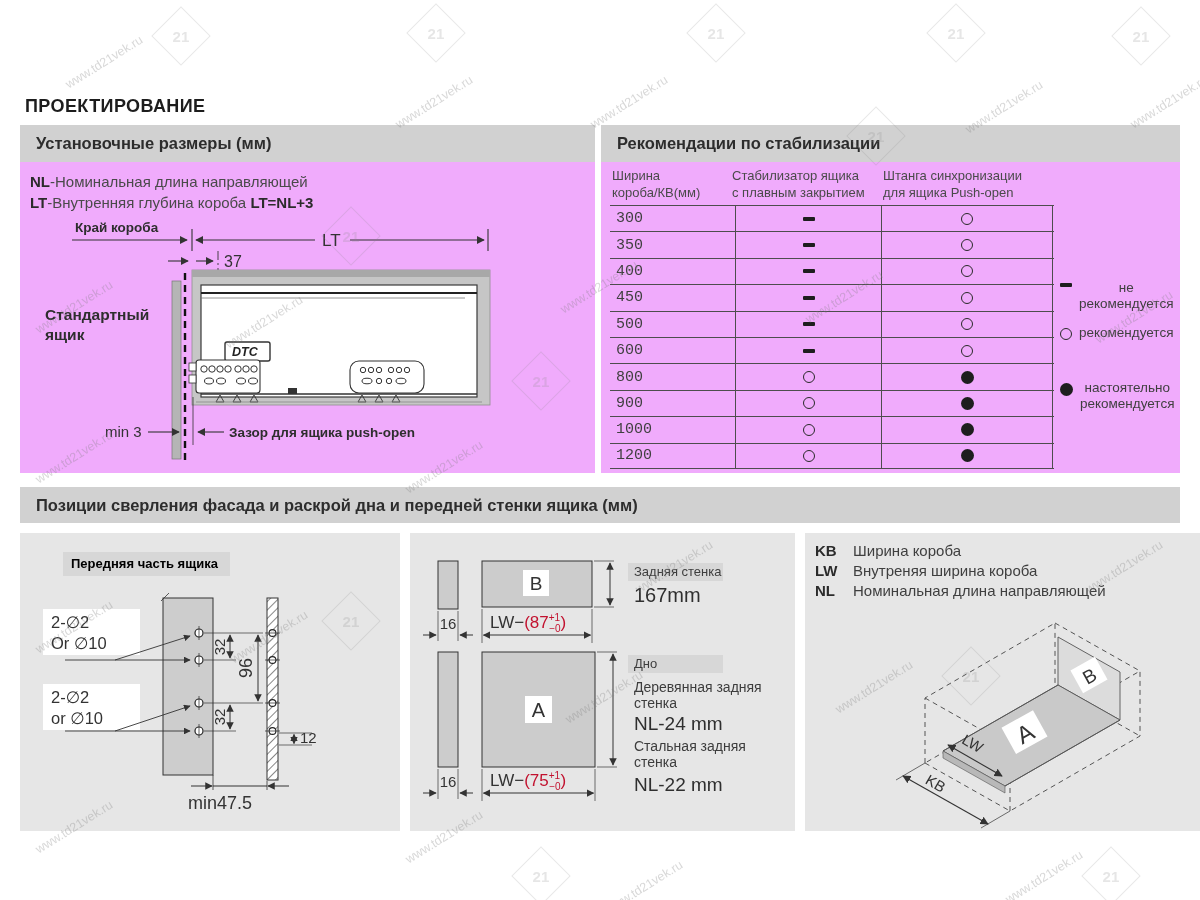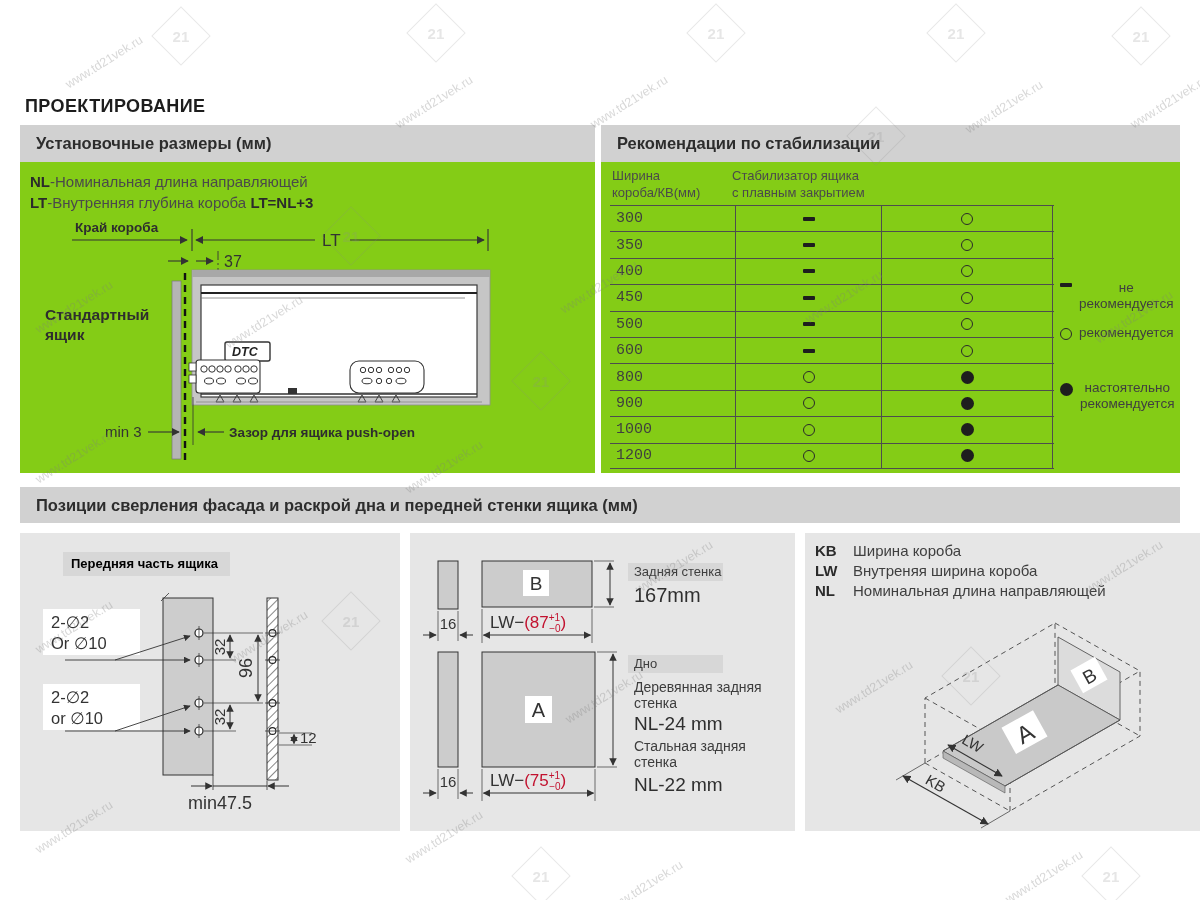--- a/index.html
+++ b/index.html
@@ -4,21 +4,21 @@
 <style>
   html,body{margin:0;padding:0;background:#fff;}
   .page{position:relative;width:1200px;height:900px;background:#fff;
         font-family:"Liberation Sans",sans-serif;color:#3a3a3a;overflow:hidden;}
   .wm-layer{position:absolute;inset:0;pointer-events:none;z-index:6;}
   .wm{position:absolute;transform:rotate(-32deg);font-size:12.5px;color:rgba(125,125,125,.30);white-space:nowrap;}
   .wmd{position:absolute;width:40px;height:40px;border:1.5px solid rgba(140,140,140,.20);transform:rotate(45deg);
        display:flex;align-items:center;justify-content:center;}
   .wmd span{transform:rotate(-45deg);font-size:15px;font-weight:bold;color:rgba(140,140,140,.22);}
   .page-title{position:absolute;left:25px;top:84px;font-size:18px;font-weight:bold;color:#1d1d1d;letter-spacing:.4px;}
-  .panel{position:absolute;background:#84cc16;}
+  .panel{position:absolute;background:#f0abfc;}
   .panel-header{height:37px;background:#d1d1d1;font-size:16.5px;font-weight:bold;color:#2d2d2d;
                 line-height:37px;padding-left:16px;}
   #panel-install{left:20px;top:125px;width:575px;height:348px;}
   #panel-stab{left:601px;top:125px;width:579px;height:348px;}
   .nl-lines{position:absolute;left:10px;top:46px;font-size:15px;line-height:21px;color:#4a4a4a;}
   .nl-lines b{color:#2b2b2b;}
   .drawing-svg{position:absolute;}
   
   .col-head{position:absolute;font-size:13px;line-height:17px;white-space:pre-line;color:#4a4a4a;}
   .stab-table{position:absolute;left:9px;top:80px;width:444px;}
@@ -158,20 +158,22 @@
       <text x="209" y="224" font-size="13.5" font-weight="bold" fill="#2e2e2e">Зазор для ящика push-open</text>
     </svg>
   </section>
 
   <section class="panel" id="panel-stab">
     <div class="panel-header">Рекомендации по стабилизации</div>
     <div class="col-head" style="left:11px;top:42px">Ширина
 короба/КВ(мм)</div>
     <div class="col-head" style="left:131px;top:42px">Стабилизатор ящика
 с плавным закрытием</div>
+    <div class="col-head" style="left:282px;top:42px">Штанга синхронизации
+для ящика Push-open</div>
 
     <div class="stab-table">
       <div class="srow">
           <div class="sc sc1">300</div>
           <div class="sc sc2">
             <span class="sym sym-dash"></span>
           </div>
           <div class="sc sc3">
             <span class="sym sym-circle"></span>
           </div>

